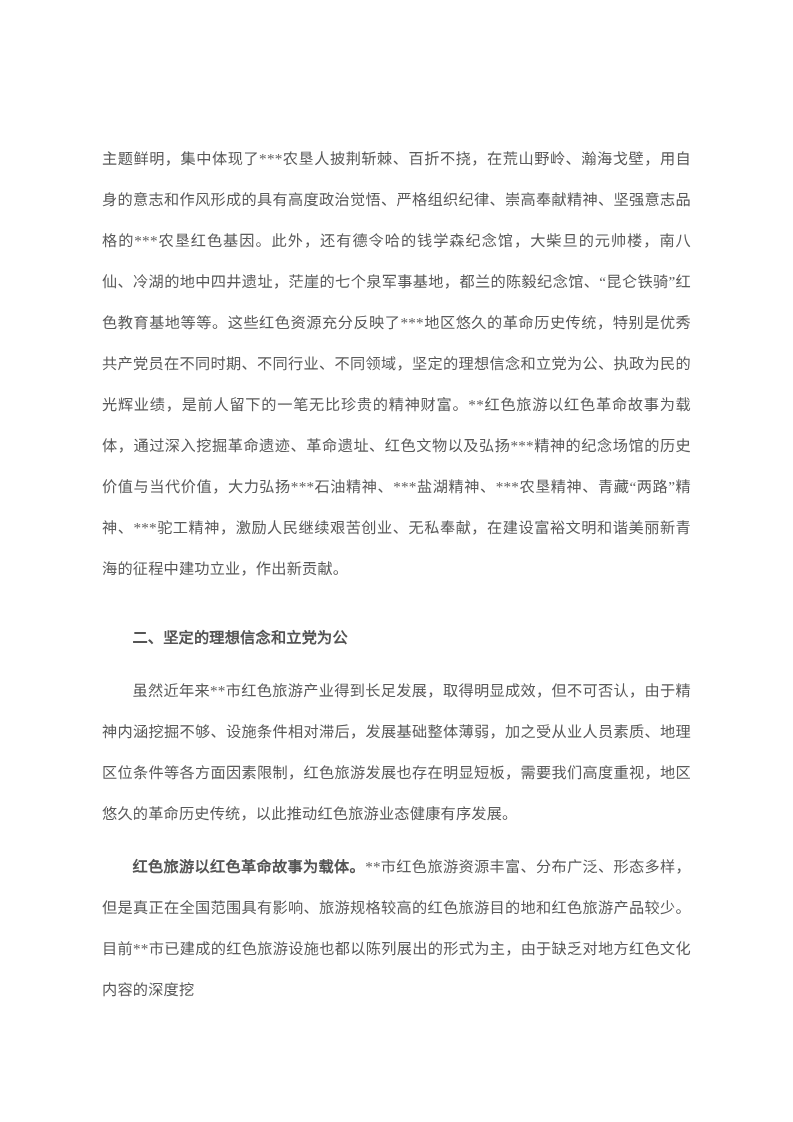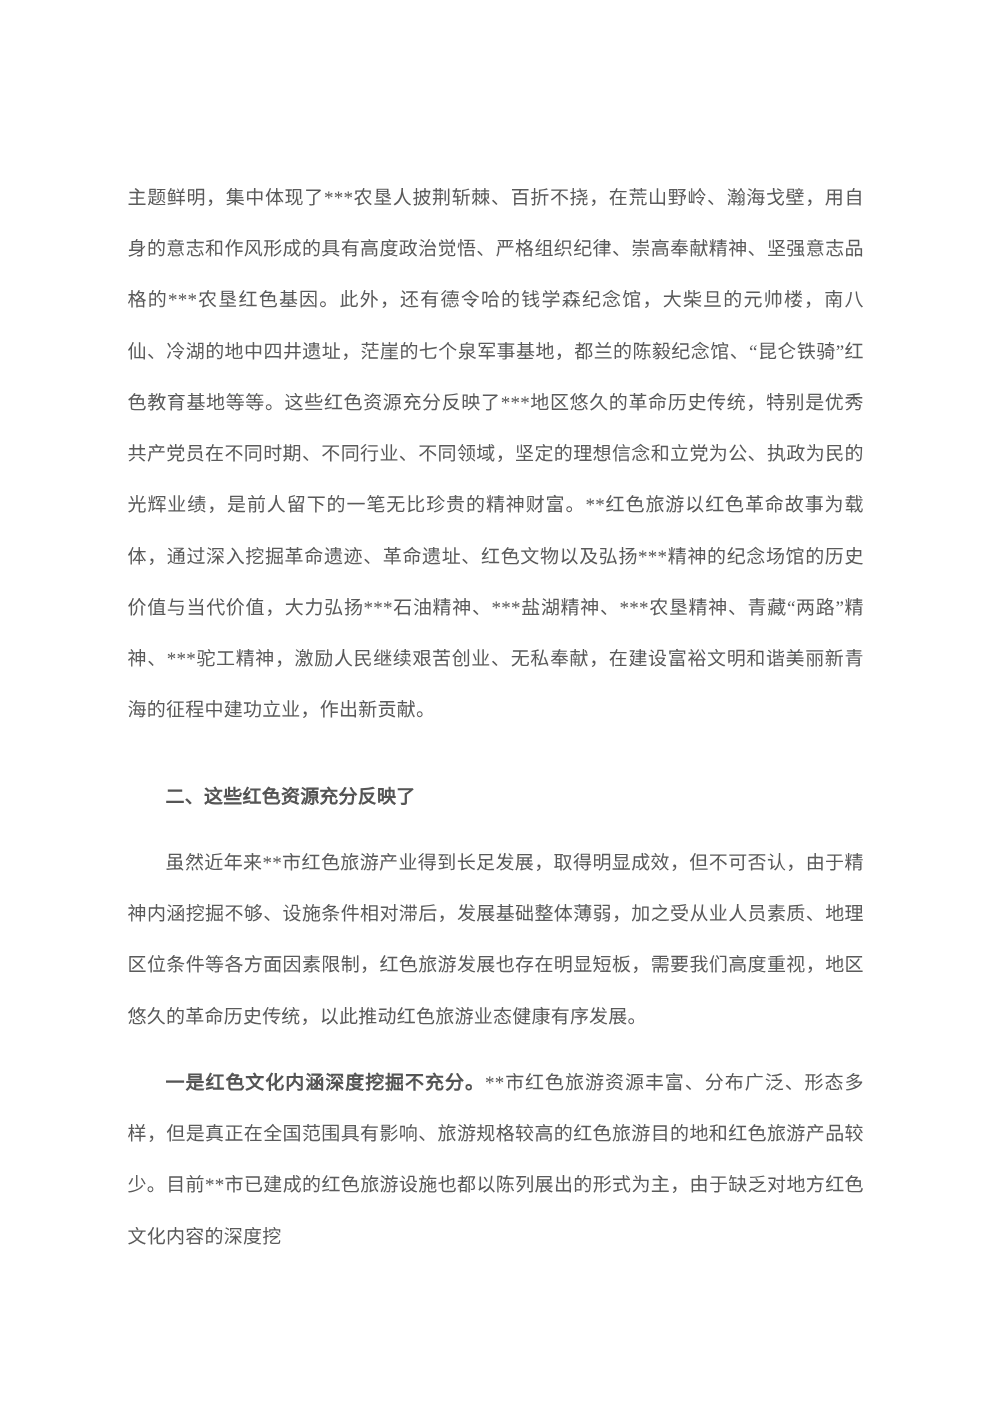--- a/index.html
+++ b/index.html
@@ -79,25 +79,25 @@
 <body>
 
 <div class="page">
 
   <div class="doc-body">
 
     <p class="para">主题鲜明，集中体现了***农垦人披荆斩棘、百折不挠，在荒山野岭、瀚海戈壁，用自身的意志和作风形成的具有高度政治觉悟、严格组织纪律、崇高奉献精神、坚强意志品格的***农垦红色基因。此外，还有德令哈的钱学森纪念馆，大柴旦的元帅楼，南八仙、冷湖的地中四井遗址，茫崖的七个泉军事基地，都兰的陈毅纪念馆、“昆仑铁骑”红色教育基地等等。这些红色资源充分反映了***地区悠久的革命历史传统，特别是优秀共产党员在不同时期、不同行业、不同领域，坚定的理想信念和立党为公、执政为民的光辉业绩，是前人留下的一笔无比珍贵的精神财富。**红色旅游以红色革命故事为载体，通过深入挖掘革命遗迹、革命遗址、红色文物以及弘扬***精神的纪念场馆的历史价值与当代价值，大力弘扬***石油精神、***盐湖精神、***农垦精神、青藏“两路”精神、***驼工精神，激励人民继续艰苦创业、无私奉献，在建设富裕文明和谐美丽新青海的征程中建功立业，作出新贡献。</p>
 
     <div class="spacer-sm"></div>
 
-    <p class="heading">二、这些红色资源充分反映了</p>
+    <p class="heading">二、坚定的理想信念和立党为公</p>
 
     <div class="spacer-xs"></div>
 
     <p class="para indent">虽然近年来**市红色旅游产业得到长足发展，取得明显成效，但不可否认，由于精神内涵挖掘不够、设施条件相对滞后，发展基础整体薄弱，加之受从业人员素质、地理区位条件等各方面因素限制，红色旅游发展也存在明显短板，需要我们高度重视，地区悠久的革命历史传统，以此推动红色旅游业态健康有序发展。</p>
 
     <div class="spacer-xs"></div>
 
-    <p class="para indent"><strong class="lead">一是红色文化内涵深度挖掘不充分。</strong><span class="mask">**市红色旅游资源丰富、分布广泛、形态多样，但是真正在全国范围具有影响、旅游规格较高的红色旅游目的地和红色旅游产品较少。目前**市已建成的红色旅游设施也都以陈列展出的形式为主，由于缺乏对地方红色文化内容的深度挖</span></p>
+    <p class="para indent"><strong class="lead">红色旅游以红色革命故事为载体。</strong><span class="mask">**市红色旅游资源丰富、分布广泛、形态多样，但是真正在全国范围具有影响、旅游规格较高的红色旅游目的地和红色旅游产品较少。目前**市已建成的红色旅游设施也都以陈列展出的形式为主，由于缺乏对地方红色文化内容的深度挖</span></p>
 
   </div>
 
 </div>
 
 </body></html>

